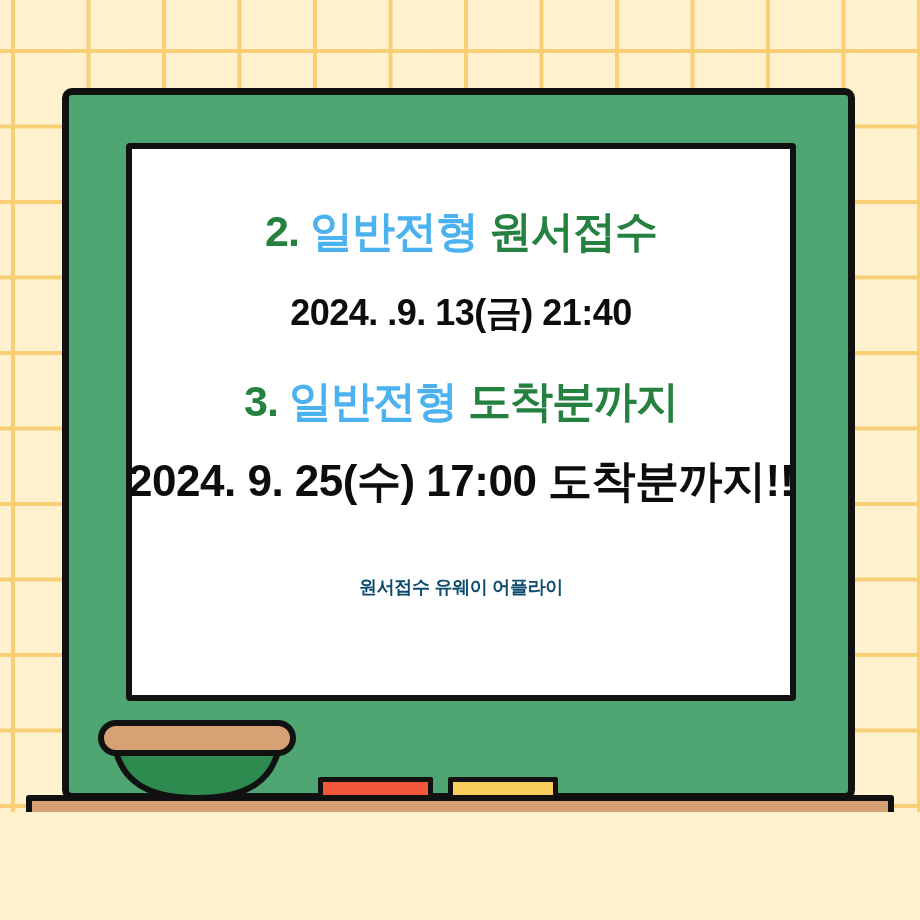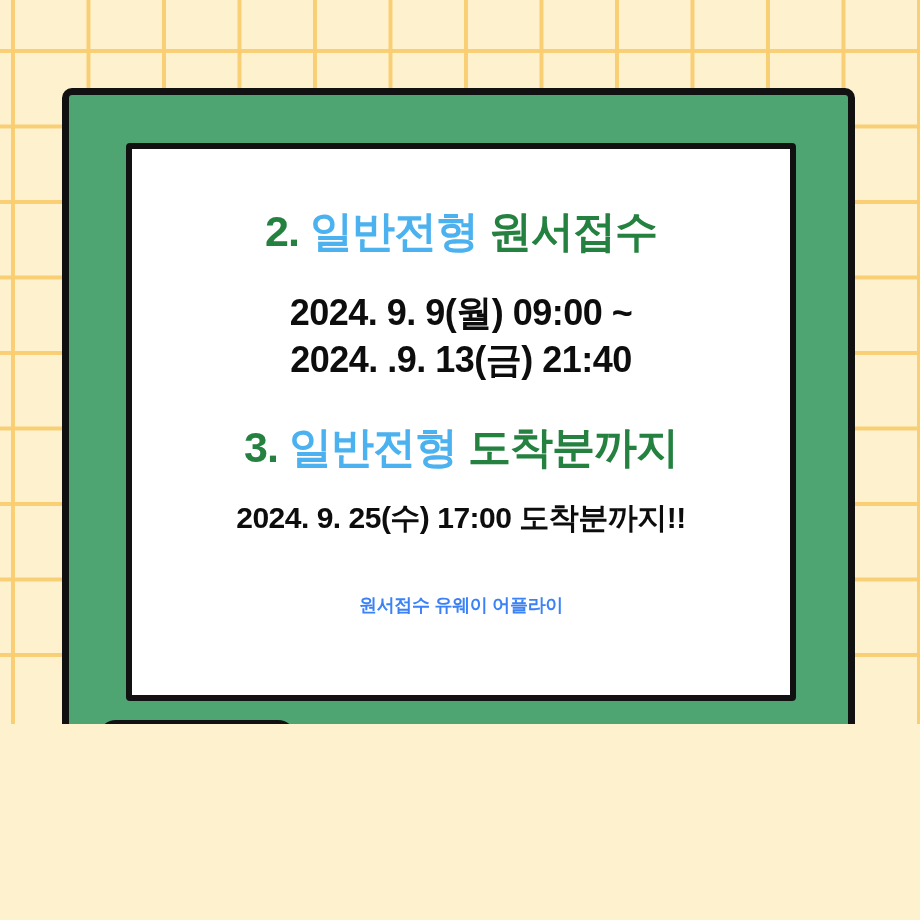--- a/index.html
+++ b/index.html
@@ -12,21 +12,21 @@
     height: 920px;
     overflow: hidden;
     font-family: "Liberation Sans", "DejaVu Sans", sans-serif;
     background: #FDF1CE;
   }
 
   
   #canvas {
     position: relative;
     width: 920px;
-    height: 724px;
+    height: 812px;
     background-color: #FDF1CE;
     background-image:
       linear-gradient(to right, rgba(249, 205, 112, 0.95) 0 4px, rgba(0,0,0,0) 4px),
       linear-gradient(to bottom, rgba(249, 205, 112, 0.95) 0 4px, rgba(0,0,0,0) 4px);
     background-size: 75.5px 75.5px, 75.5px 75.5px;
     background-position: 11px 49px, 11px 49px;
     overflow: hidden;
   }
 
   
@@ -77,35 +77,36 @@
     font-size: 36px;
     font-weight: 900;
     color: #0D0D0D;
     line-height: 1.28;
     text-align: center;
     letter-spacing: -0.5px;
     white-space: nowrap;
   }
 
   .deadline {
-    font-size: 30px;
+    font-size: 44px;
     font-weight: 900;
     color: #0D0D0D;
     letter-spacing: -0.5px;
     white-space: nowrap;
     text-align: center;
   }
 
   .footnote {
     font-size: 18px;
     font-weight: 800;
-    color: #3b82f6;
+    color: #0c4a6e;
     letter-spacing: -0.3px;
     white-space: nowrap;
     text-align: center;
+    margin-top: 10px;
   }
 
   #gap-a { height: 34px; }
   #gap-b { height: 40px; }
   #gap-c { height: 26px; }
   #gap-d { height: 54px; }
 
   
   #ledge {
     position: absolute;
@@ -162,21 +163,20 @@
 
       <div class="heading">
         <span class="h-num">2.</span>
         <span class="h-blue">일반전형</span>
         <span class="h-green">원서접수</span>
       </div>
 
       <div id="gap-a"></div>
 
       <div class="daterange">
-        <div>2024. 9. 9(월) 09:00 ~</div>
         <div>2024. .9. 13(금) 21:40</div>
       </div>
 
       <div id="gap-b"></div>
 
       <div class="heading">
         <span class="h-num">3.</span>
         <span class="h-blue">일반전형</span>
         <span class="h-green">도착분까지</span>
       </div>

